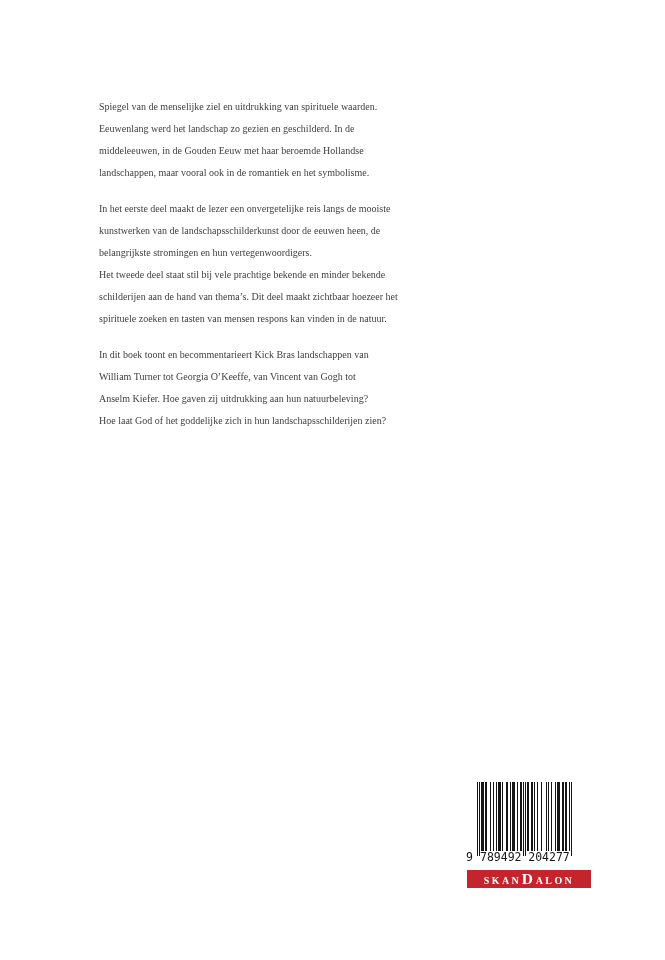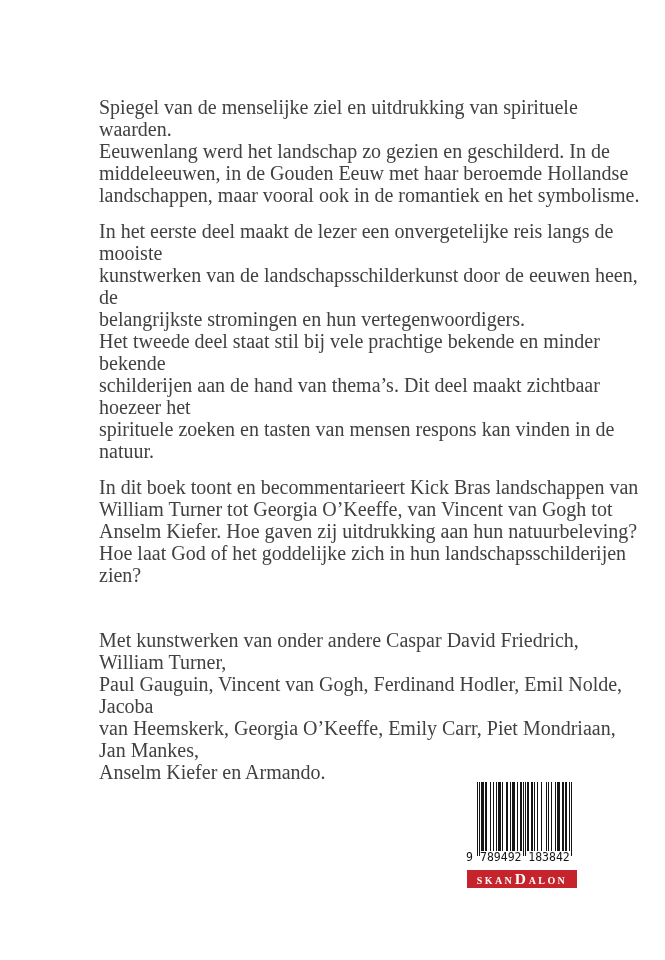--- a/index.html
+++ b/index.html
@@ -5,21 +5,21 @@
   html,body{margin:0;padding:0;}
   body{
     width:665px;height:960px;background:#ffffff;position:relative;overflow:hidden;
     font-family:"Liberation Serif",serif;
   }
   .cover{position:absolute;inset:0;background:#ffffff;}
 
   
   .blurb{
     position:absolute;left:99px;top:96px;width:548px;
-    color:#414141;font-size:20px;line-height:22px;
+    color:#414141;font-size:10px;line-height:22px;
   }
   .blurb p{margin:0 0 14px 0;white-space:pre-line;}
   .blurb p.gap-xl{padding-top:29px;}
   .blurb p.gap-lg{padding-top:24px;}
   .seg-normal{font-style:normal;}
   .seg-italic{font-style:italic;}
   .seg-smallcaps{font-variant:small-caps;letter-spacing:0.6px;}
 
   
   .barcode{position:absolute;left:464px;top:782px;width:118px;height:86px;}
@@ -27,21 +27,21 @@
   .bc-num{
     position:absolute;top:69px;height:12px;
     font-family:"DejaVu Sans Mono",monospace;font-size:11.5px;line-height:12px;color:#161616;
   }
   .bc-first{left:2px;}
   .bc-g1{left:16px;width:43px;text-align:left;background:#ffffff;}
   .bc-g2{left:63px;width:44px;text-align:center;background:#ffffff;}
 
   
   .logo{
-    position:absolute;left:467px;top:870px;width:110px;height:18px;
+    position:absolute;left:467px;top:870px;width:124px;height:18px;
     background:#c5242c;color:#ffffff;
     display:flex;align-items:baseline;justify-content:center;
     letter-spacing:2.4px;font-family:"Liberation Serif",serif;font-weight:bold;
   }
   .logo .sm{font-size:10px;line-height:18px;}
   .logo .big{font-size:15.5px;line-height:18px;margin:0 0.5px;}
 </style>
 </head>
 <body>
 
@@ -55,24 +55,20 @@
     <p><span class="seg-normal">In het eerste deel maakt de lezer een onvergetelijke reis langs de mooiste
 kunstwerken van de landschapsschilderkunst door de eeuwen heen, de
 belangrijkste stromingen en hun vertegenwoordigers.
 Het tweede deel staat stil bij vele prachtige bekende en minder bekende
 schilderijen aan de hand van thema’s. Dit deel maakt zichtbaar hoezeer het
 spirituele zoeken en tasten van mensen respons kan vinden in de natuur.</span></p>
     <p><span class="seg-normal">In dit boek toont en becommentarieert Kick Bras landschappen van
 William Turner tot Georgia O’Keeffe, van Vincent van Gogh tot
 Anselm Kiefer. Hoe gaven zij uitdrukking aan hun natuurbeleving?
 Hoe laat God of het goddelijke zich in hun landschapsschilderijen zien?</span></p>
-    <p class="gap-xl"><span class="seg-normal">Met kunstwerken van onder andere Caspar David Friedrich, William Turner,
-Paul Gauguin, Vincent van Gogh, Ferdinand Hodler, Emil Nolde, Jacoba
-van Heemskerk, Georgia O’Keeffe, Emily Carr, Piet Mondriaan, Jan Mankes,
-Anselm Kiefer en Armando.</span></p>
   </div>
 
   <div class="barcode">
     <svg width="95" height="74" viewBox="0 0 95 74" shape-rendering="crispEdges">
         <rect x="0" y="0" width="1" height="74" fill="#161616"></rect>
         <rect x="2" y="0" width="1" height="74" fill="#161616"></rect>
         <rect x="4" y="0" width="3" height="69" fill="#161616"></rect>
         <rect x="8" y="0" width="2" height="69" fill="#161616"></rect>
         <rect x="13" y="0" width="1" height="69" fill="#161616"></rect>
         <rect x="16" y="0" width="1" height="69" fill="#161616"></rect>
@@ -96,21 +92,21 @@
         <rect x="74" y="0" width="1" height="69" fill="#161616"></rect>
         <rect x="78" y="0" width="1" height="69" fill="#161616"></rect>
         <rect x="80" y="0" width="3" height="69" fill="#161616"></rect>
         <rect x="85" y="0" width="2" height="69" fill="#161616"></rect>
         <rect x="88" y="0" width="2" height="69" fill="#161616"></rect>
         <rect x="92" y="0" width="1" height="74" fill="#161616"></rect>
         <rect x="94" y="0" width="1" height="74" fill="#161616"></rect>
       </svg>
     <span class="bc-num bc-first">9</span>
     <span class="bc-num bc-g1">789492</span>
-    <span class="bc-num bc-g2">183842</span>
+    <span class="bc-num bc-g2">204277</span>
   </div>
 
   <div class="logo" style="background: rgb(197, 36, 44); color: rgb(255, 255, 255);">
     <span class="sm">SKAN</span>
     <span class="big">D</span>
     <span class="sm">ALON</span>
   </div>
 
 </div>
 

